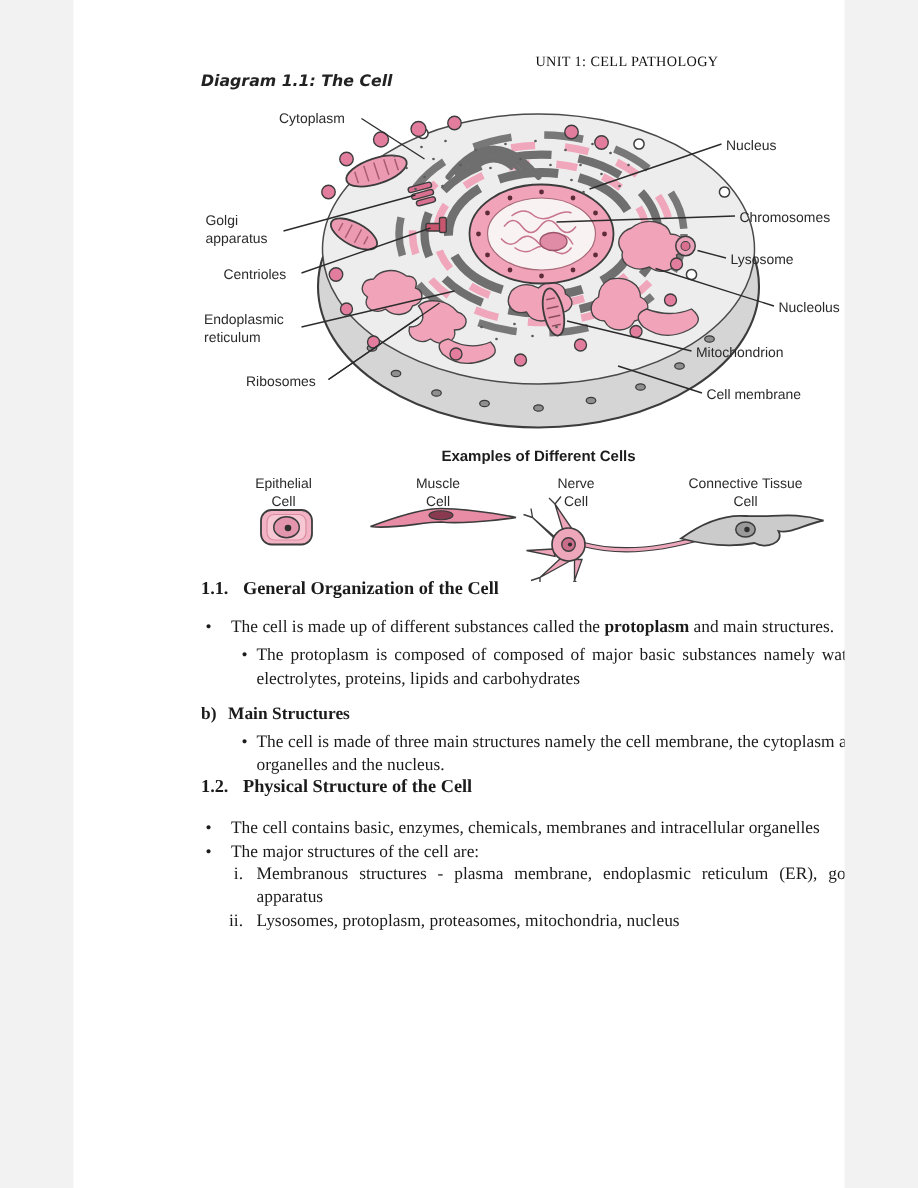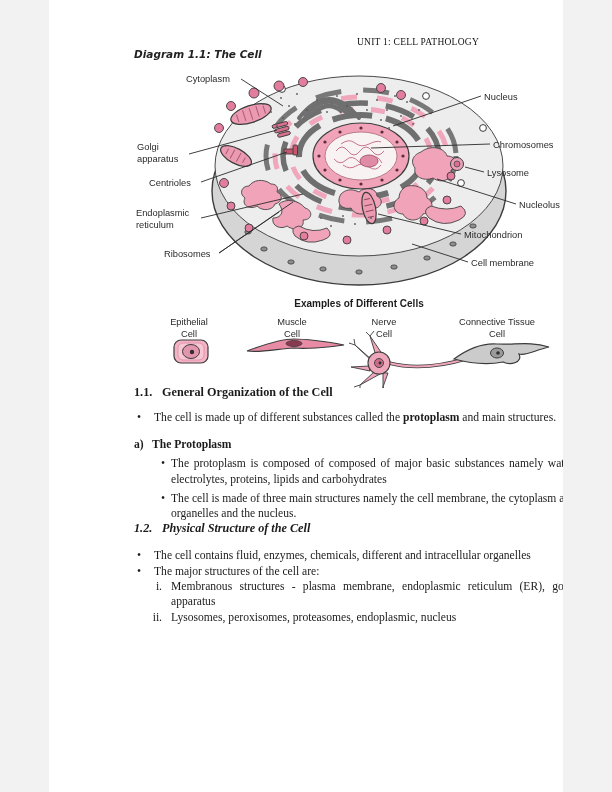--- a/index.html
+++ b/index.html
@@ -22,21 +22,21 @@
   .secnum{display:inline-block;width:28px;}
   .justify{text-align:justify;text-align-last:left;}
   .b1{position:relative;padding-left:20px;margin-top:11px;}
   .b1 .mk{position:absolute;left:3px;top:0;}
   .b1.tight{margin-top:0;}
   .subh{margin-top:13px;font-weight:bold;line-height:14px;}
   .subh .am{display:inline-block;width:18px;}
   .subh.b{margin-top:9px;}
   .b2{position:relative;padding-left:37px;margin-top:4px;}
   .b2 .mk{position:absolute;left:27px;top:0;}
-  .h12{margin-top:10px;font-style:italic;}
+  .h12{margin-top:10px;}
   .b1.first12{margin-top:13px;}
   .roman{display:flex;margin-top:0;}
   .rn{flex:0 0 28px;text-align:right;}
   .roman .txt{flex:1;margin-left:9px;}
   .pagenum{position:absolute;left:517px;top:739px;font-size:11px;}
 </style>
 </head>
 <body>
 
 <div class="page">
@@ -282,48 +282,48 @@
 
   <div class="content">
 
     <h2 class="sec"><span class="secnum">1.1.</span><span>General Organization of the Cell</span></h2>
 
     <div class="b1">
       <span class="mk">•</span>
       <div class="txt justify"><span>The cell is made up of different substances called the </span><b>protoplasm</b><span> and main structures.</span></div>
     </div>
 
-    <div class="subh"><span class="am">a)</span><span>The Protoplasm</span></div>
     <div class="b2">
       <span class="mk">•</span>
       <div class="txt justify">The protoplasm is composed of composed of major basic substances namely water, electrolytes, proteins, lipids and carbohydrates</div>
     </div>
 
+    <div class="subh b"><span class="am">b)</span><span>Main Structures</span></div>
     <div class="b2">
       <span class="mk">•</span>
       <div class="txt justify">The cell is made of three main structures namely the cell membrane, the cytoplasm and organelles and the nucleus.</div>
     </div>
 
     <h2 class="sec h12"><span class="secnum">1.2.</span><span>Physical Structure of the Cell</span></h2>
 
     <div class="b1 first12">
       <span class="mk">•</span>
-      <div class="txt justify">The cell contains fluid, enzymes, chemicals, different and intracellular organelles</div>
+      <div class="txt justify">The cell contains basic, enzymes, chemicals, membranes and intracellular organelles</div>
     </div>
     <div class="b1 tight">
       <span class="mk">•</span>
       <div class="txt">The major structures of the cell are:</div>
     </div>
 
     <div class="roman">
       <span class="rn">i.</span>
       <div class="txt justify">Membranous structures - plasma membrane, endoplasmic reticulum (ER), golgi apparatus</div>
     </div>
     <div class="roman">
       <span class="rn">ii.</span>
-      <div class="txt">Lysosomes, peroxisomes, proteasomes, endoplasmic, nucleus</div>
+      <div class="txt">Lysosomes, protoplasm, proteasomes, mitochondria, nucleus</div>
     </div>
 
   </div>
 
   <div class="pagenum">2</div>
 
 </div>
 
 </body></html>

